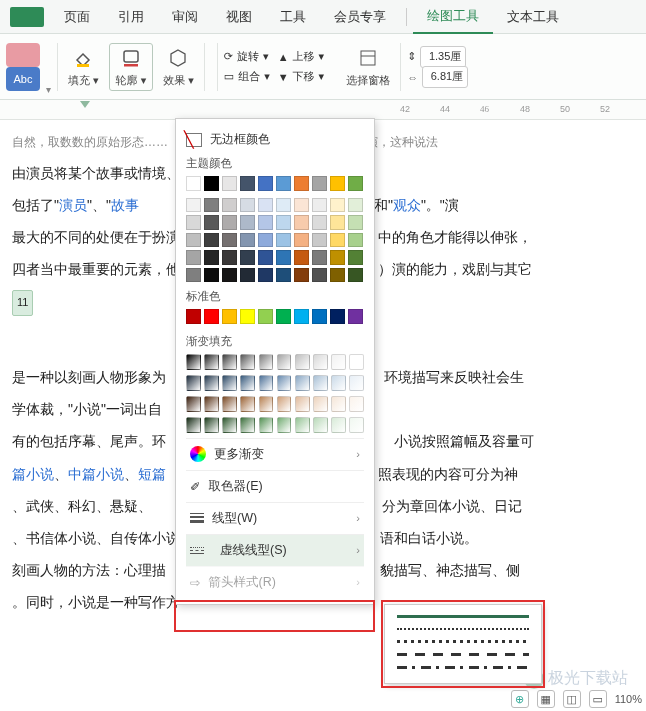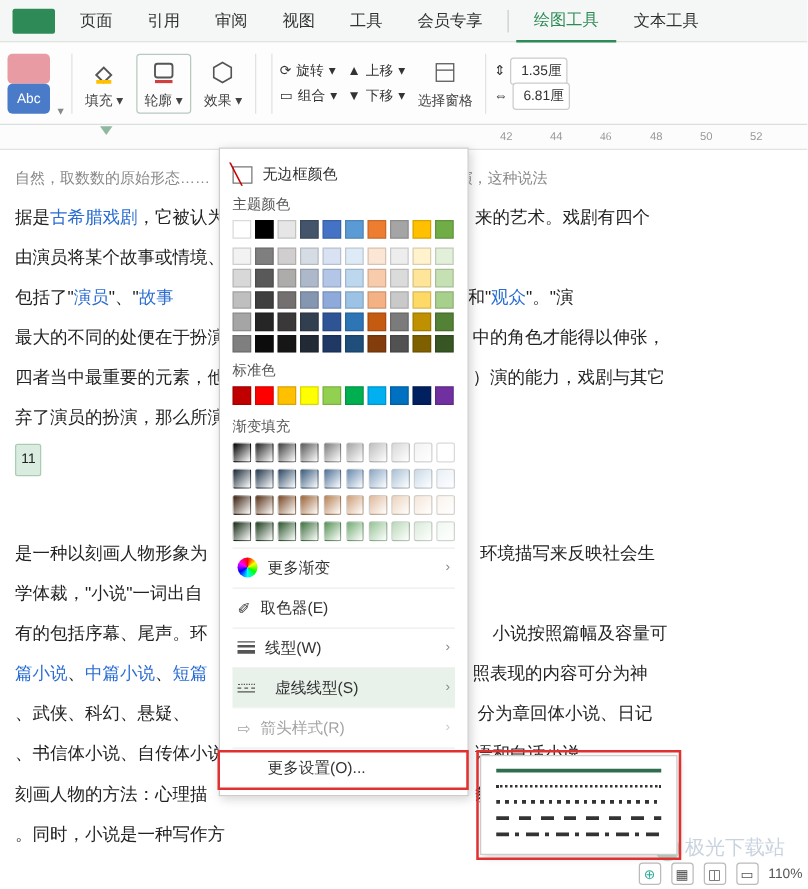--- a/index.html
+++ b/index.html
@@ -124,21 +124,21 @@
       <div class="ribbon-small-row"><span>⟳</span> <span>旋转</span> ▾</div>
       <div class="ribbon-small-row"><span>▭</span> <span>组合</span> ▾</div>
     </div>
   </div>
   <div class="ribbon-group" style="margin-left:8px;">
     <div class="ribbon-small">
       <div class="ribbon-small-row"><span>▲</span> <span>上移</span> ▾</div>
       <div class="ribbon-small-row"><span>▼</span> <span>下移</span> ▾</div>
     </div>
   </div>
-  <div class="ribbon-group" style="margin-left:6px;">
+  <div class="ribbon-group" style="margin-left:18px;">
     <div class="ribbon-btn">
       <div class="ico">
           <svg width="20" height="20">
             <rect x="3" y="3" width="14" height="14" fill="none" stroke="#555"></rect>
             <path d="M3 8h14" stroke="#555"></path>
           </svg>
         </div>
       <span>选择窗格</span>
     </div>
   </div>
@@ -162,26 +162,24 @@
   <div class="ruler-mark" style="left:400px;">42</div>
   <div class="ruler-mark" style="left:440px;">44</div>
   <div class="ruler-mark" style="left:480px;font-family:Liberation Serif, serif;">46</div>
   <div class="ruler-mark" style="left:520px;">48</div>
   <div class="ruler-mark" style="left:560px;">50</div>
   <div class="ruler-mark" style="left:600px;">52</div>
 </div>
 
 <div class="doc">
   <p style="color:#888;font-size:12px;">自然，取数数的原始形态……&nbsp;&nbsp;&nbsp;&nbsp;&nbsp;&nbsp;&nbsp;&nbsp;&nbsp;&nbsp;&nbsp;&nbsp;&nbsp;&nbsp;&nbsp;&nbsp;&nbsp;&nbsp;&nbsp;&nbsp;&nbsp;&nbsp;&nbsp;&nbsp;&nbsp;&nbsp;&nbsp;&nbsp;&nbsp;&nbsp;&nbsp;&nbsp;&nbsp;&nbsp;&nbsp;&nbsp;&nbsp;&nbsp;&nbsp;&nbsp;&nbsp;&nbsp;&nbsp;&nbsp;&nbsp;以歌舞表演，这种说法</p>
-  <p><span>据是</span><span class="link">古希腊戏剧</span><span>，它被认为</span><span style="display:inline-block;width:200px;"></span><span>来的艺术。戏剧有四个</span></p>
   <p><span>由演员将某个故事或情境、</span></p>
   <p><span>包括了"</span><span class="link">演员</span><span>"、"</span><span class="link">故事</span><span style="display:inline-block;width:216px;"></span><span>"）和"</span><span class="link">观众</span><span>"。"演</span></p>
   <p><span>最大的不同的处便在于扮演</span><span style="display:inline-block;width:198px;"></span><span>中的角色才能得以伸张，</span></p>
   <p><span>四者当中最重要的元素，他</span><span style="display:inline-block;width:198px;"></span><span>）演的能力，戏剧与其它</span></p>
-  <p><span>弃了演员的扮演，那么所演</span></p>
   <p><span class="highlight-box">11</span></p>
   <p style="height:42px;"></p>
   <p><span>是一种以刻画人物形象为</span><span style="display:inline-block;width:218px;"></span><span>环境描写来反映社会生</span></p>
   <p><span>学体裁，"小说"一词出自</span></p>
   <p><span>有的包括序幕、尾声。环</span><span style="display:inline-block;width:228px;"></span><span>小说按照篇幅及容量可</span></p>
   <p><span class="link">篇小说</span><span>、</span><span class="link">中篇小说</span><span>、</span><span class="link">短篇</span><span style="display:inline-block;width:212px;"></span><span>照表现的内容可分为神</span></p>
   <p><span>、武侠、科幻、悬疑、</span><span style="display:inline-block;width:230px;"></span><span>分为章回体小说、日记</span></p>
   <p><span>、书信体小说、自传体小说</span><span style="display:inline-block;width:200px;"></span><span>语和白话小说。</span></p>
   <p><span>刻画人物的方法：心理描</span><span style="display:inline-block;width:214px;"></span><span>貌描写、神态描写、侧</span></p>
   <p><span>。同时，小说是一种写作方</span></p>
@@ -372,23 +370,20 @@
       </span>
     <span class="chev">›</span>
   </div>
   <div class="panel-item" style="opacity:.45;">
     <span style="display:flex;align-items:center;gap:8px;">
         <span>⇨</span>
         <span>箭头样式(R)</span>
       </span>
     <span class="chev">›</span>
   </div>
-  <div class="panel-item">
-    <span style="padding-left:24px;">更多设置(O)...</span>
-  </div>
 </div>
 
 <div class="dash-panel">
   <div style="border-top:3px solid #2e6e4f;"></div>
   <div style="border-top:2.5px dotted #333;"></div>
   <div style="height:3px;background:repeating-linear-gradient(90deg,#333 0 3px,transparent 3px 7px);"></div>
   <div style="height:3px;background:repeating-linear-gradient(90deg,#333 0 10px,transparent 10px 18px);"></div>
   <div style="height:3px;background:repeating-linear-gradient(90deg,#333 0 10px,transparent 10px 15px,#333 15px 18px,transparent 18px 24px);"></div>
 </div>
 

